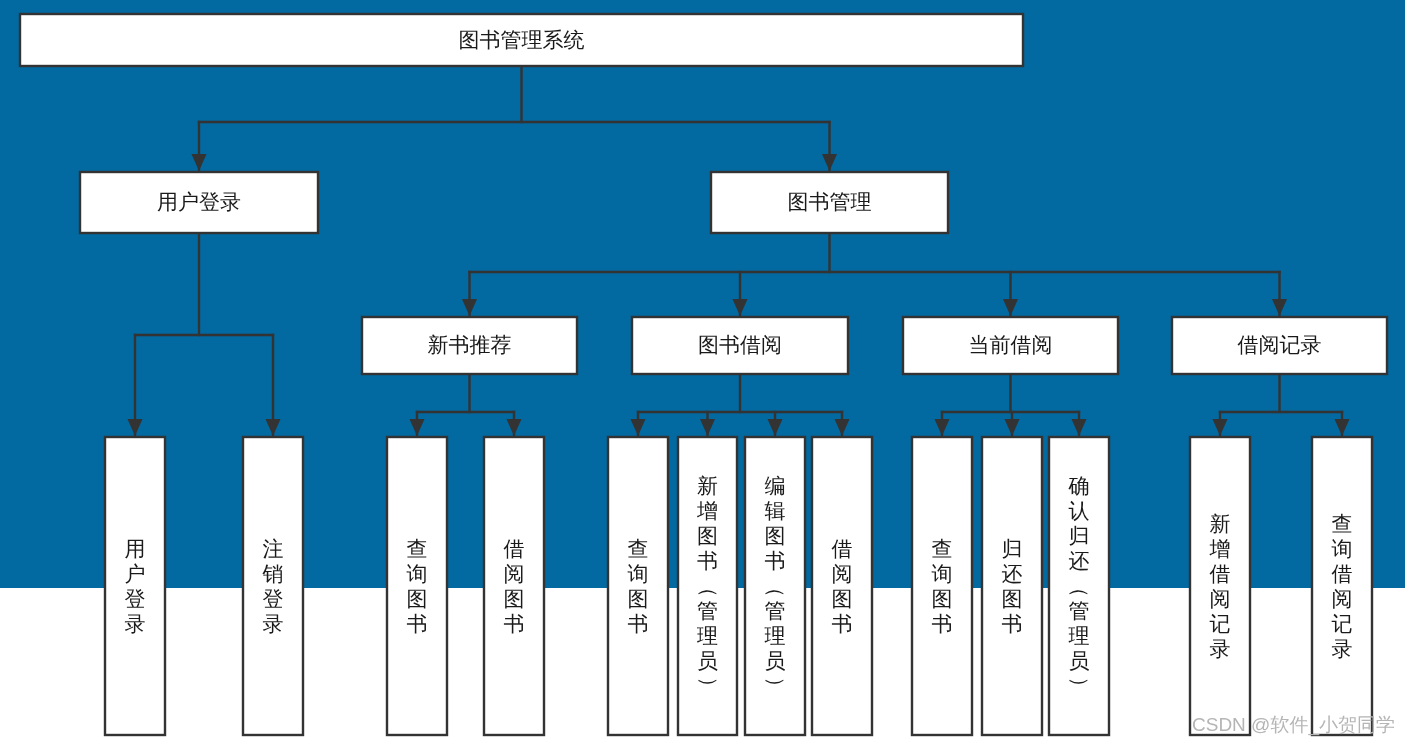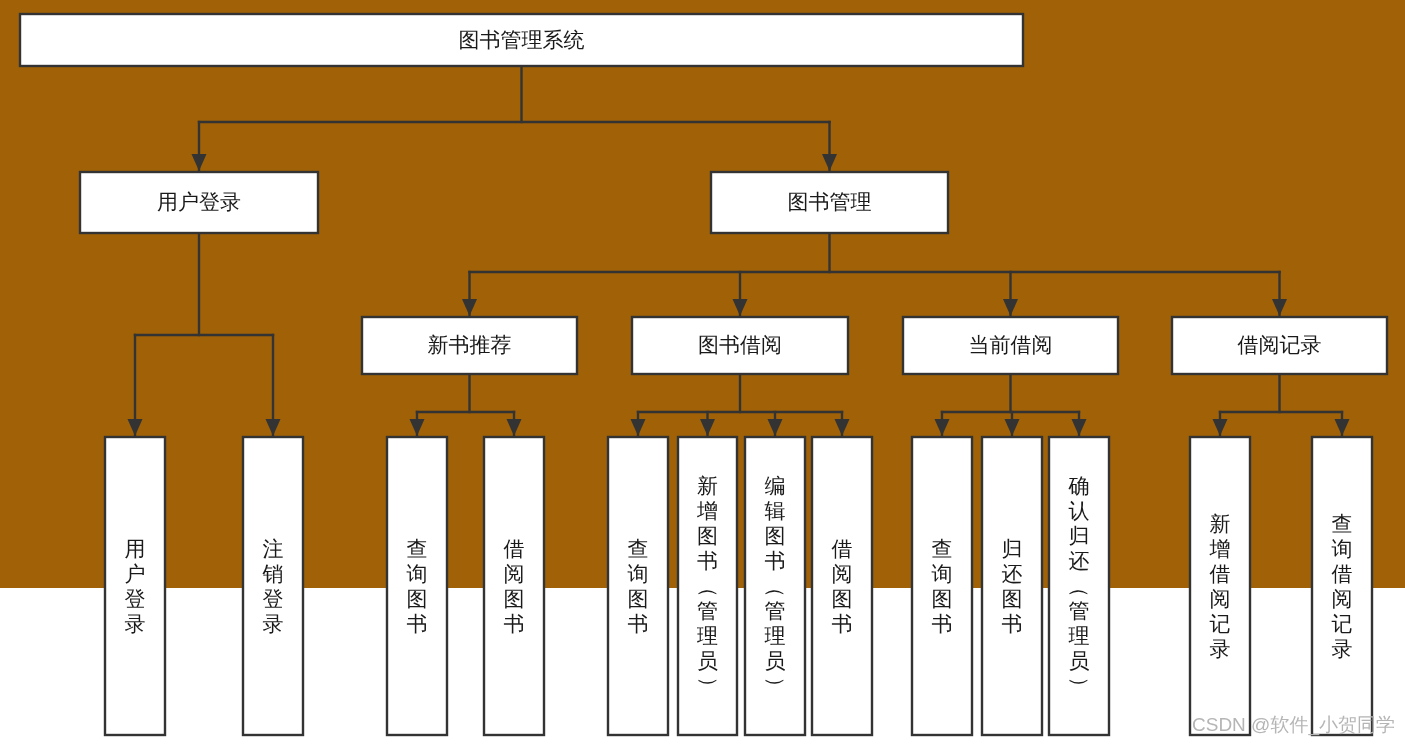--- a/index.html
+++ b/index.html
@@ -10,21 +10,21 @@
   body {
     width: 1405px;
     height: 747px;
     overflow: hidden;
     font-family: "Liberation Sans", "DejaVu Sans", sans-serif;
   }
   #diagram-root {
     position: relative;
     width: 1405px;
     height: 588px;
-    background: #a16207;
+    background: #0369a1;
   }
   svg.diagram-canvas {
     position: absolute;
     left: 0;
     top: 0;
     width: 1405px;
     height: 747px;
     display: block;
   }
   .node-box {

